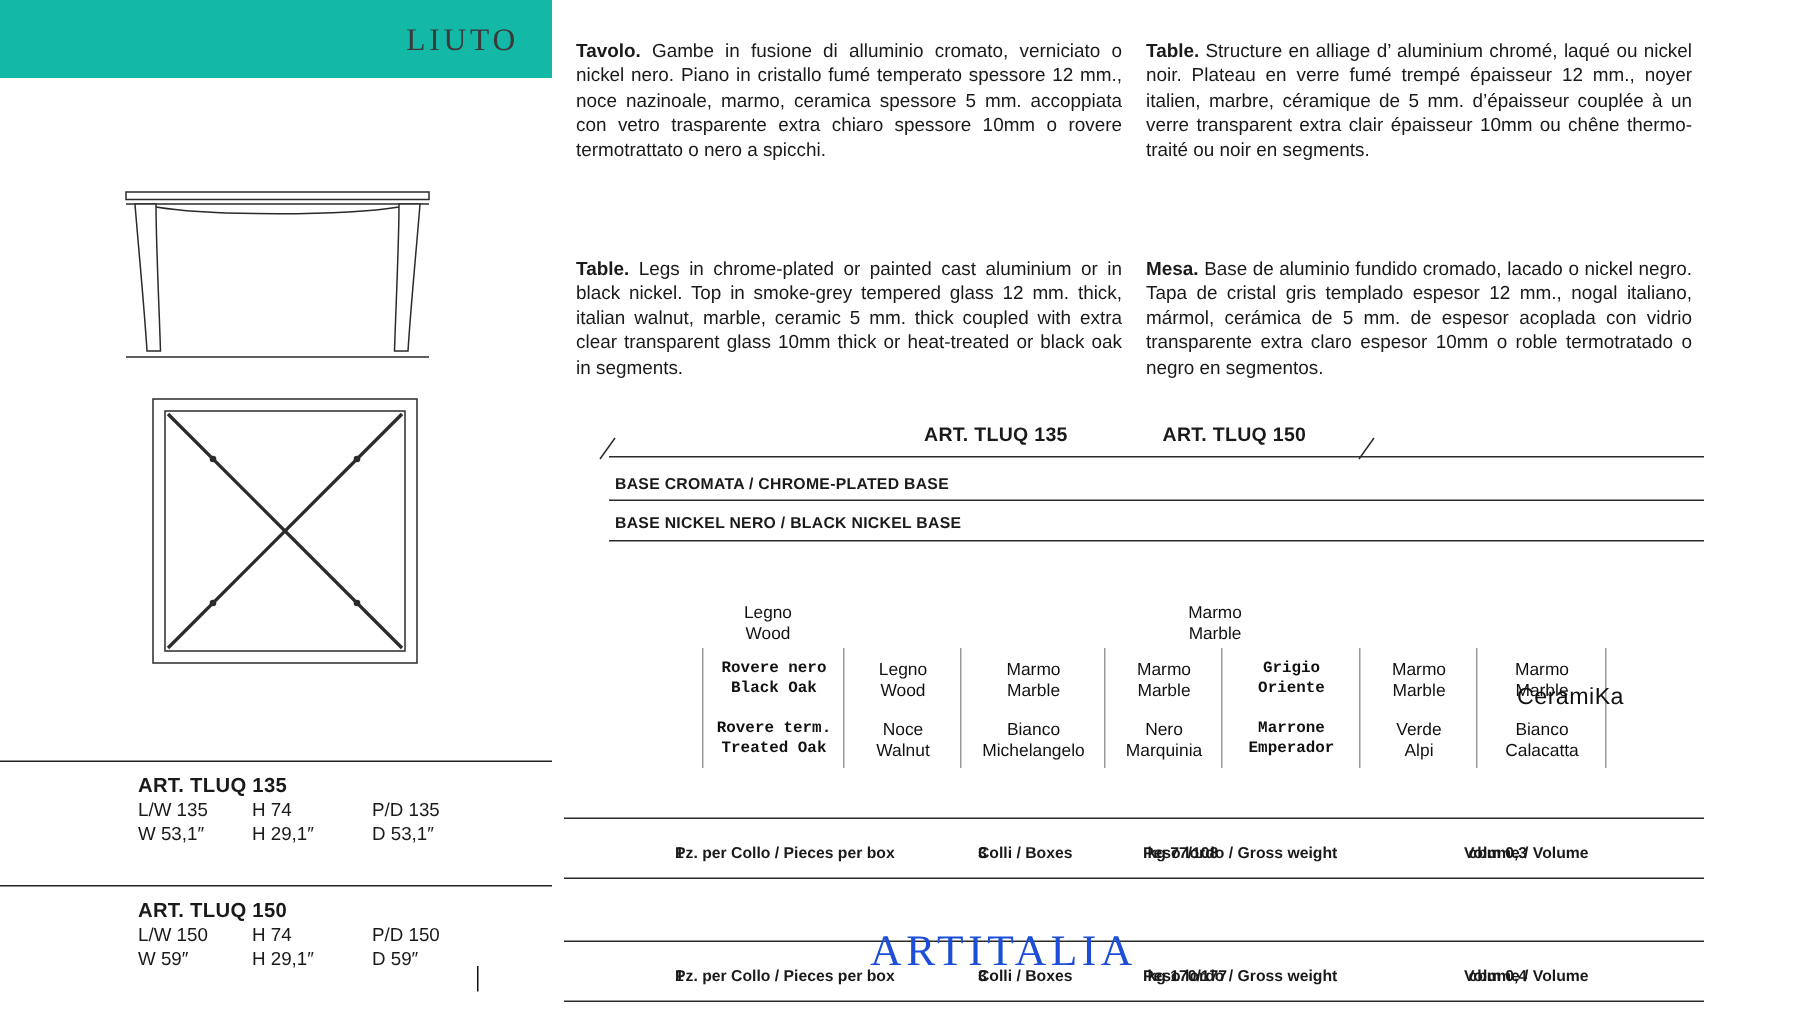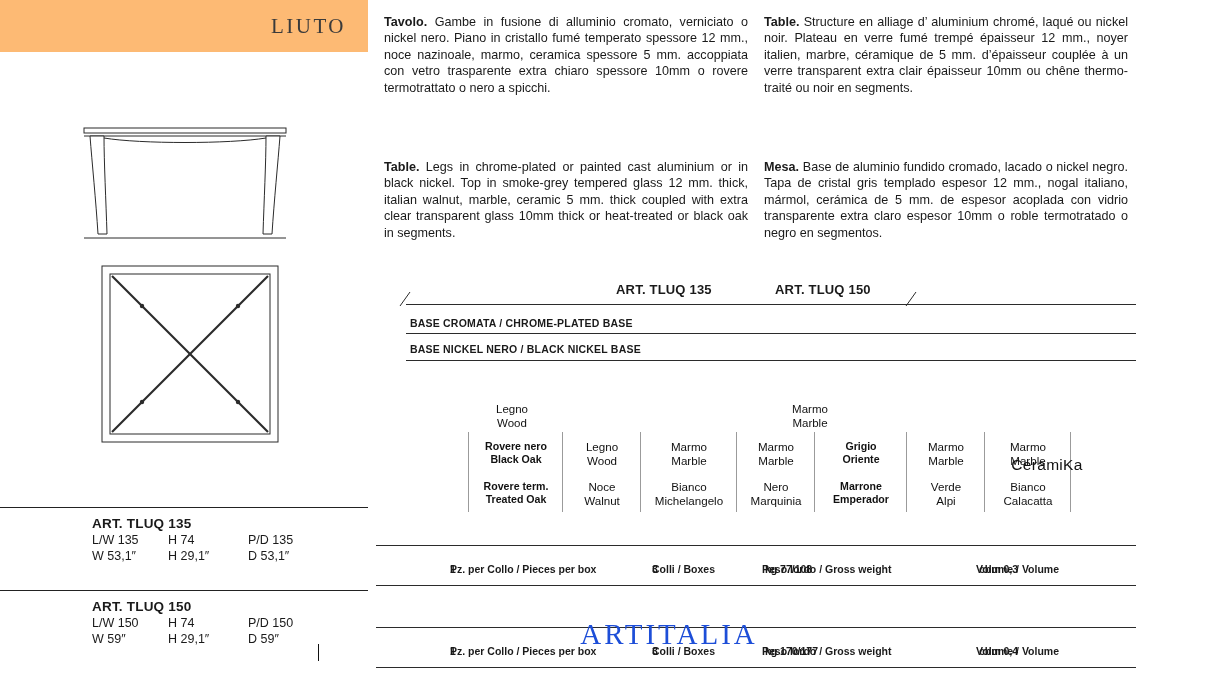--- a/index.html
+++ b/index.html
@@ -8,21 +8,21 @@
     width:1212px; height:674px;
     background:#ffffff;
     font-family:"Liberation Sans", sans-serif;
     color:#1a1a1a;
     position:relative;
     overflow:hidden;
   }
   
   #title-bar {
     position:absolute; left:0; top:0; width:368px; height:52px;
-    background:#fdba74;
+    background:#14b8a6;
     display:flex; align-items:center; justify-content:flex-end;
   }
   #title-bar .title {
     font-family:"Liberation Serif", serif;
     font-size:21px; letter-spacing:2.5px; color:#3a3a3a;
     padding-right:22px;
   }
   
   #left-col { position:absolute; left:0; top:52px; width:368px; height:622px; }
   #drawing-side { position:absolute; left:80px; top:70px; width:210px; height:125px; }
@@ -39,21 +39,21 @@
   .spec-row .c1 { width:76px; }
   .spec-row .c2 { width:80px; }
   .spec-row .c3 { width:100px; }
   #caret {
     position:absolute; left:318px; top:592px; width:1px; height:17px; background:#111;
   }
   
   #right-col { position:absolute; left:384px; top:0; width:828px; height:674px; }
 
   .text-grid { position:absolute; left:0; top:14px; width:752px; }
-  .txt-col { position:absolute; width:364px; font-size:12.6px; line-height:16.4px; text-align:justify; }
+  .txt-col { position:absolute; width:364px; font-size:12.6px; line-height:16.4px; text-align:justify;margin-top:12px; }
   .txt-col b { font-weight:bold; }
   #txt-it { left:0; top:0; }
   #txt-fr { left:380px; top:0; }
   #txt-en { left:0; top:145px; }
   #txt-es { left:380px; top:145px; }
 
   
   #art-labels { position:absolute; left:0; top:278px; width:752px; height:24px; }
   #art-labels .lbl { position:absolute; font-size:13px; font-weight:bold; letter-spacing:.2px; }
   #lbl-135 { left:232px; top:4px; }
@@ -73,21 +73,21 @@
   #grp-wood   { left:80px; top:4px; width:96px; }
   #grp-marble { left:378px; top:4px; width:96px; }
 
   .mat-cell {
     position:absolute; top:36px; height:76px;
     text-align:center; font-size:10.6px; line-height:13px; color:#111;
   }
   .mat-cell .top { position:absolute; top:6px; left:0; right:0; }
   .mat-cell .bot { position:absolute; top:46px; left:0; right:0; }
   .mat-cell.plain .top, .mat-cell.plain .bot { font-weight:normal; font-size:11.6px; line-height:14px;}
-  .mat-cell.bold .top, .mat-cell.bold .bot { font-weight:bold; }
+  .mat-cell.bold .top, .mat-cell.bold .bot { font-weight:bold;font-family:Liberation Mono, monospace; }
   .mat-sep { position:absolute; top:34px; width:1px; height:80px; background:#9b9b9b; }
   #ceramika {
     position:absolute; left:608px; top:58px; width:110px; text-align:center;
     font-size:15.5px; letter-spacing:.3px; color:#111;
   }
 
   
   .pack-row { position:absolute; font-size:10.5px; font-weight:bold; left:0; width:752px; height:16px; }
   .pack-row span { position:absolute; white-space:nowrap; }
   .p1 { left:66px; } .p2 { left:268px; } .p3 { left:378px; } .p4 { left:592px; }

